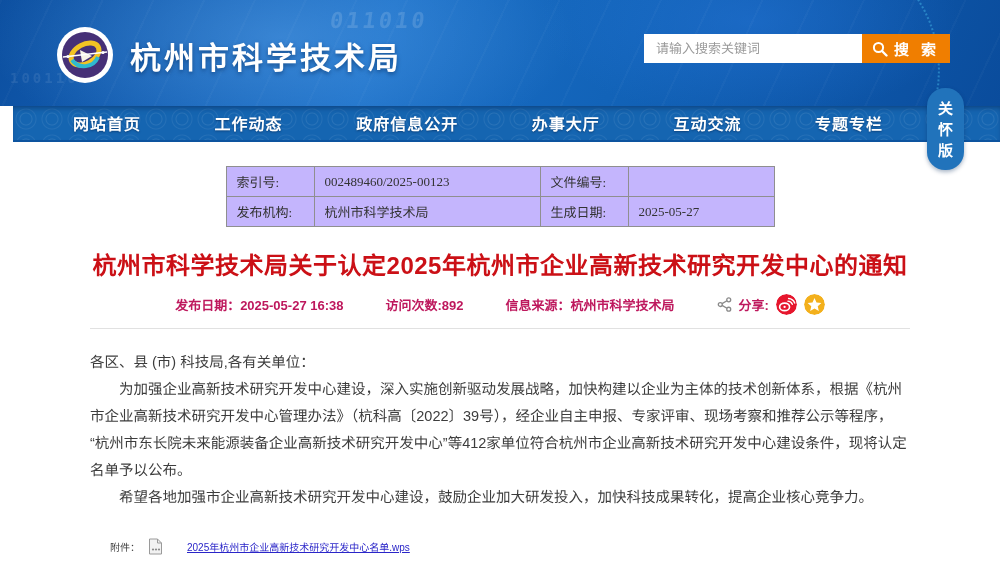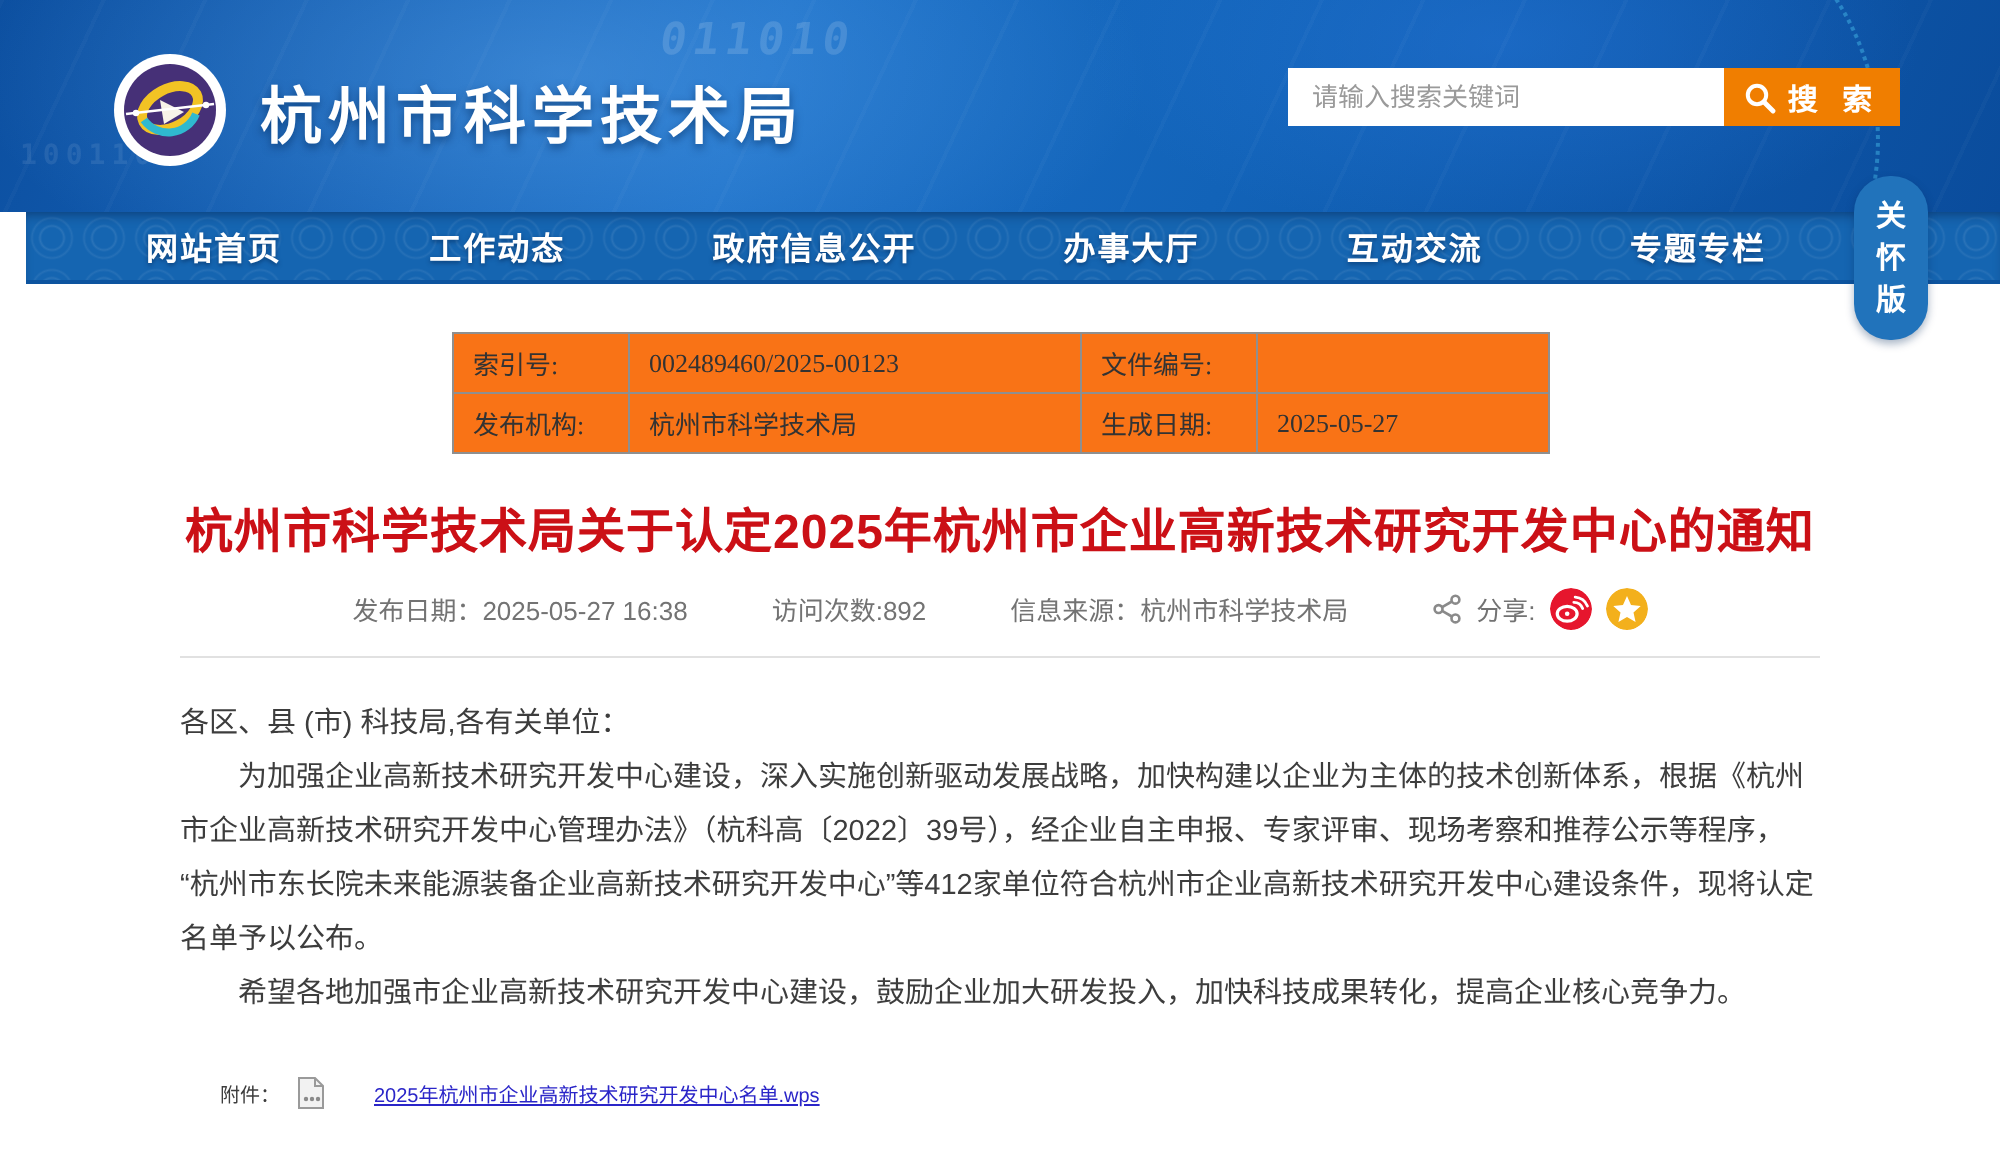--- a/index.html
+++ b/index.html
@@ -78,33 +78,33 @@
   .care-tab span { display:block; font-size:15px; line-height:21px; font-weight:bold; }
 
   
   .content { width:820px; margin:0 auto; position:relative; }
 
   table.doc-table {
     border-collapse:collapse; margin:24px auto 0; table-layout:fixed; width:548px;
     font-size:13px; color:#333;
     font-family:"Liberation Serif","DejaVu Serif",serif;
   }
-  .doc-table td { border:1px solid #8f8f8f; height:30px; padding:2px 10px; background:#f97316; }
+  .doc-table td { border:1px solid #8f8f8f; height:30px; padding:2px 10px; background:#c4b5fd; }
   .doc-table .lbl { width:88px; }
   .doc-table .v1 { width:226px; }
   .doc-table .v2 { width:146px; }
 
   .article-title {
     margin-top:19px; text-align:center; color:var(--title-red,#cb1016);
     font-size:24px; font-weight:bold; letter-spacing:.5px;
   }
 
   .meta-row {
     margin-top:13px; display:flex; justify-content:center; align-items:center; gap:42px;
-    font-size:13px; color:#737373;
+    font-size:13px; color:#be185d;font-weight:bold;
   }
   .meta-share { display:flex; align-items:center; gap:7px;justify-content:center; }
   .share-circle { width:21px; height:21px; border-radius:50%; display:block; cursor:pointer; }
 
   .divider { border:none; border-top:1px solid #e1e1e1; margin-top:13px; }
 
   .body-text { margin-top:20px; font-size:14.5px; color:#3d3d3d; line-height:27px; }
   .body-text p.indent { text-indent:2em; }
 
   .attachment { margin-top:27px; font-size:10px; color:#3d3d3d; text-indent:2em; display:flex; align-items:center; }

